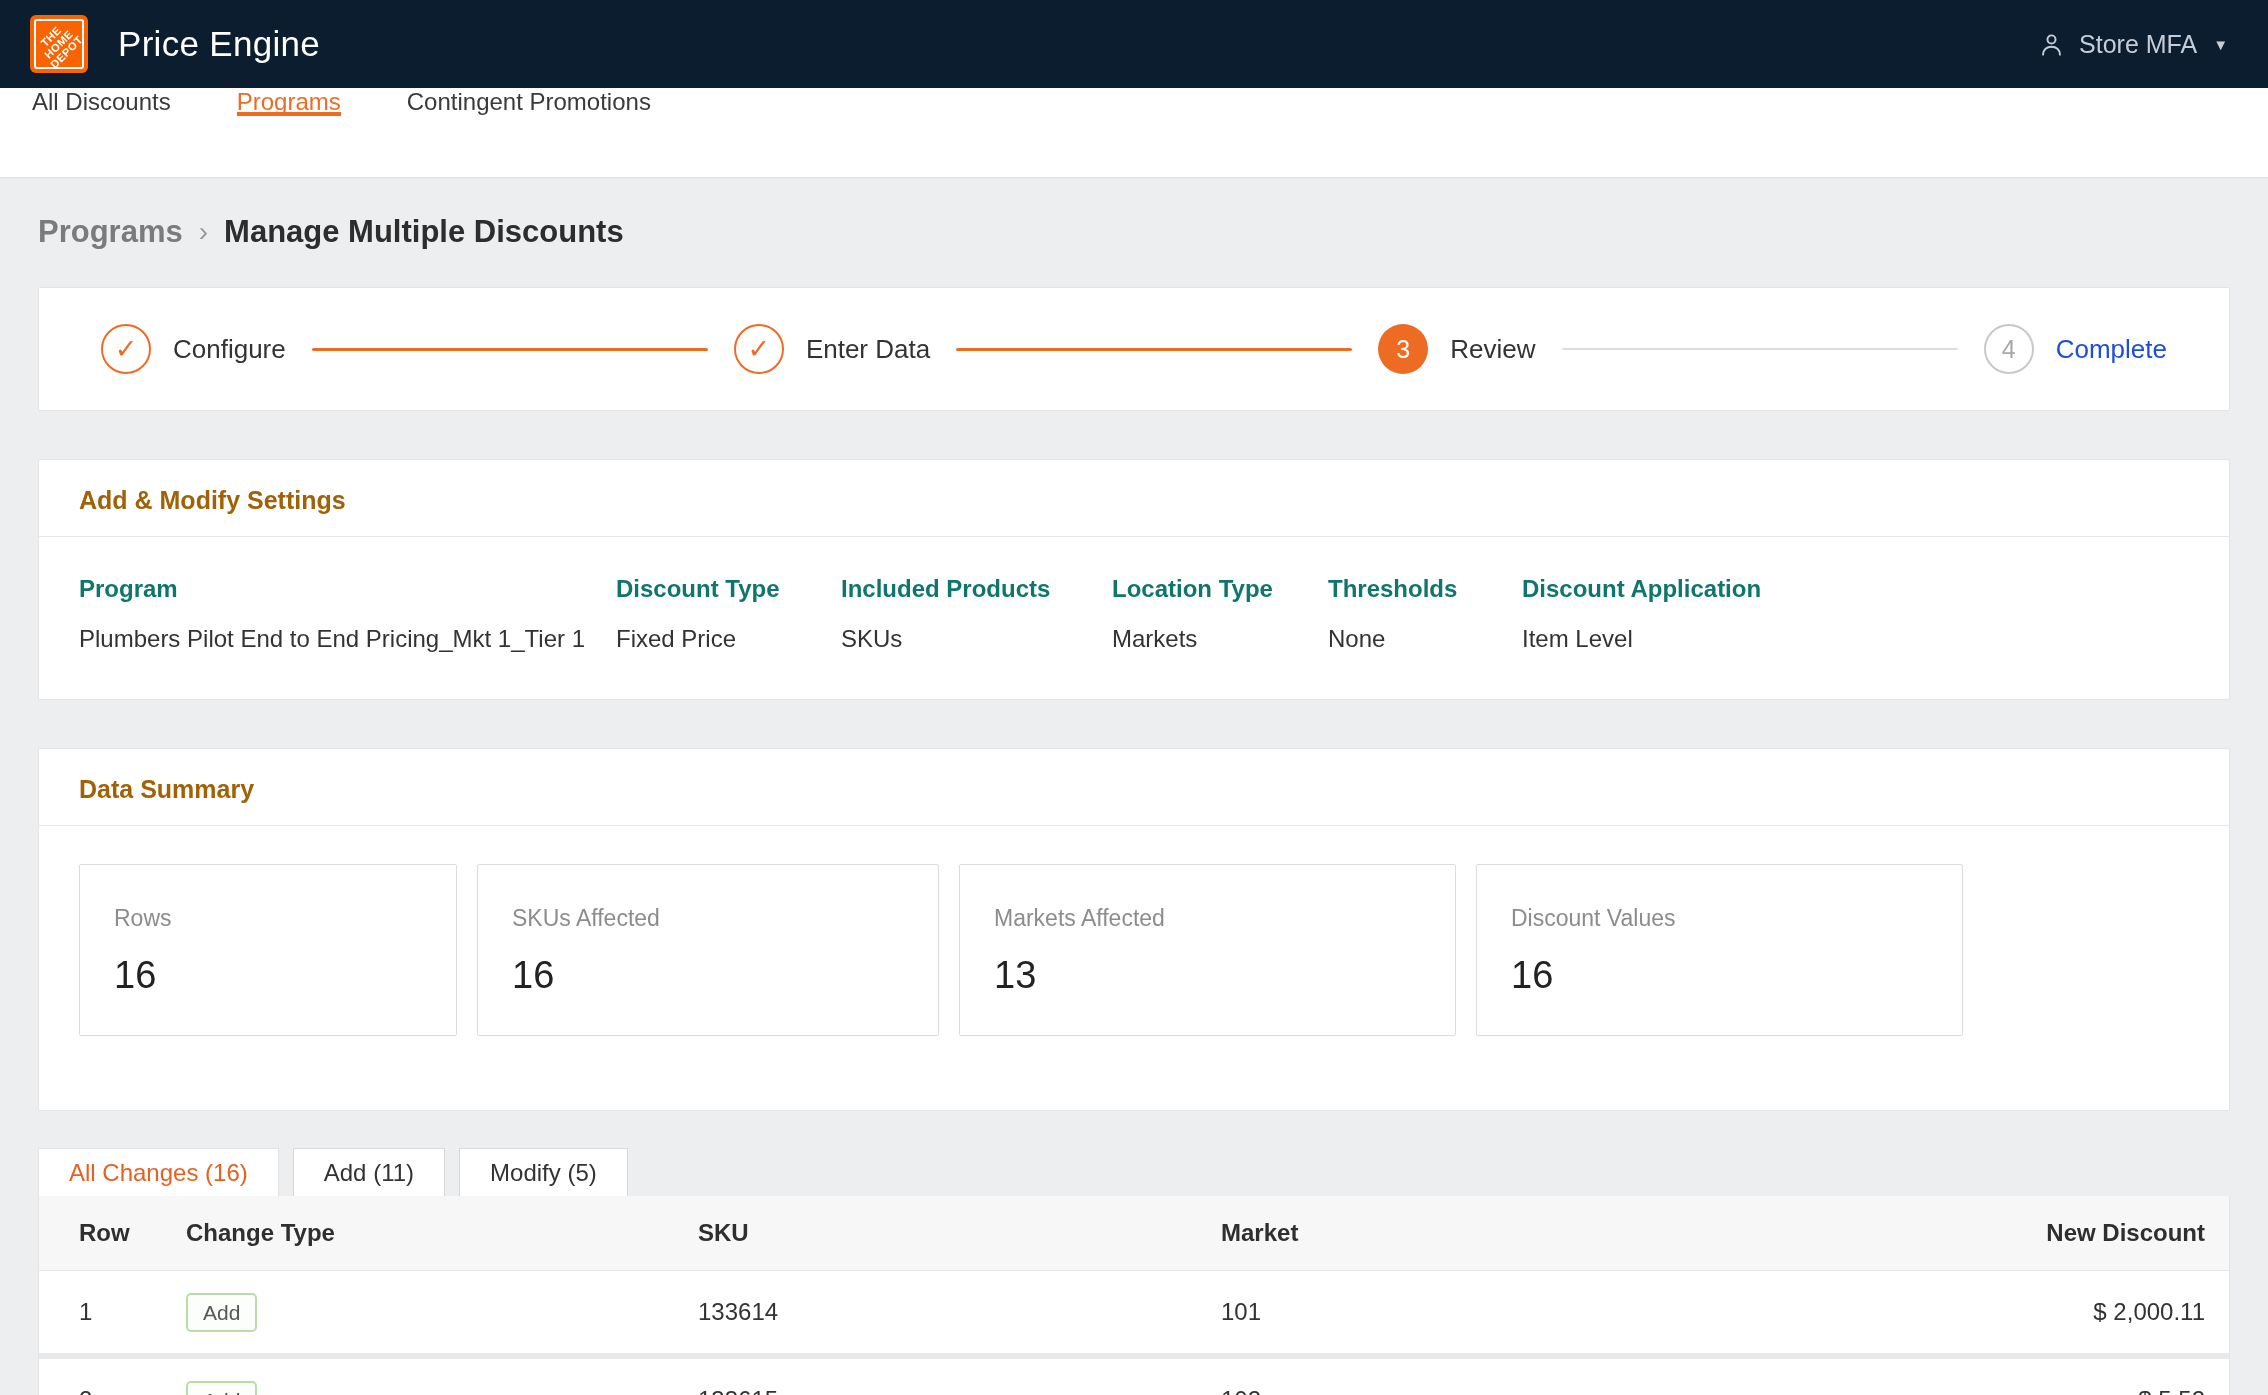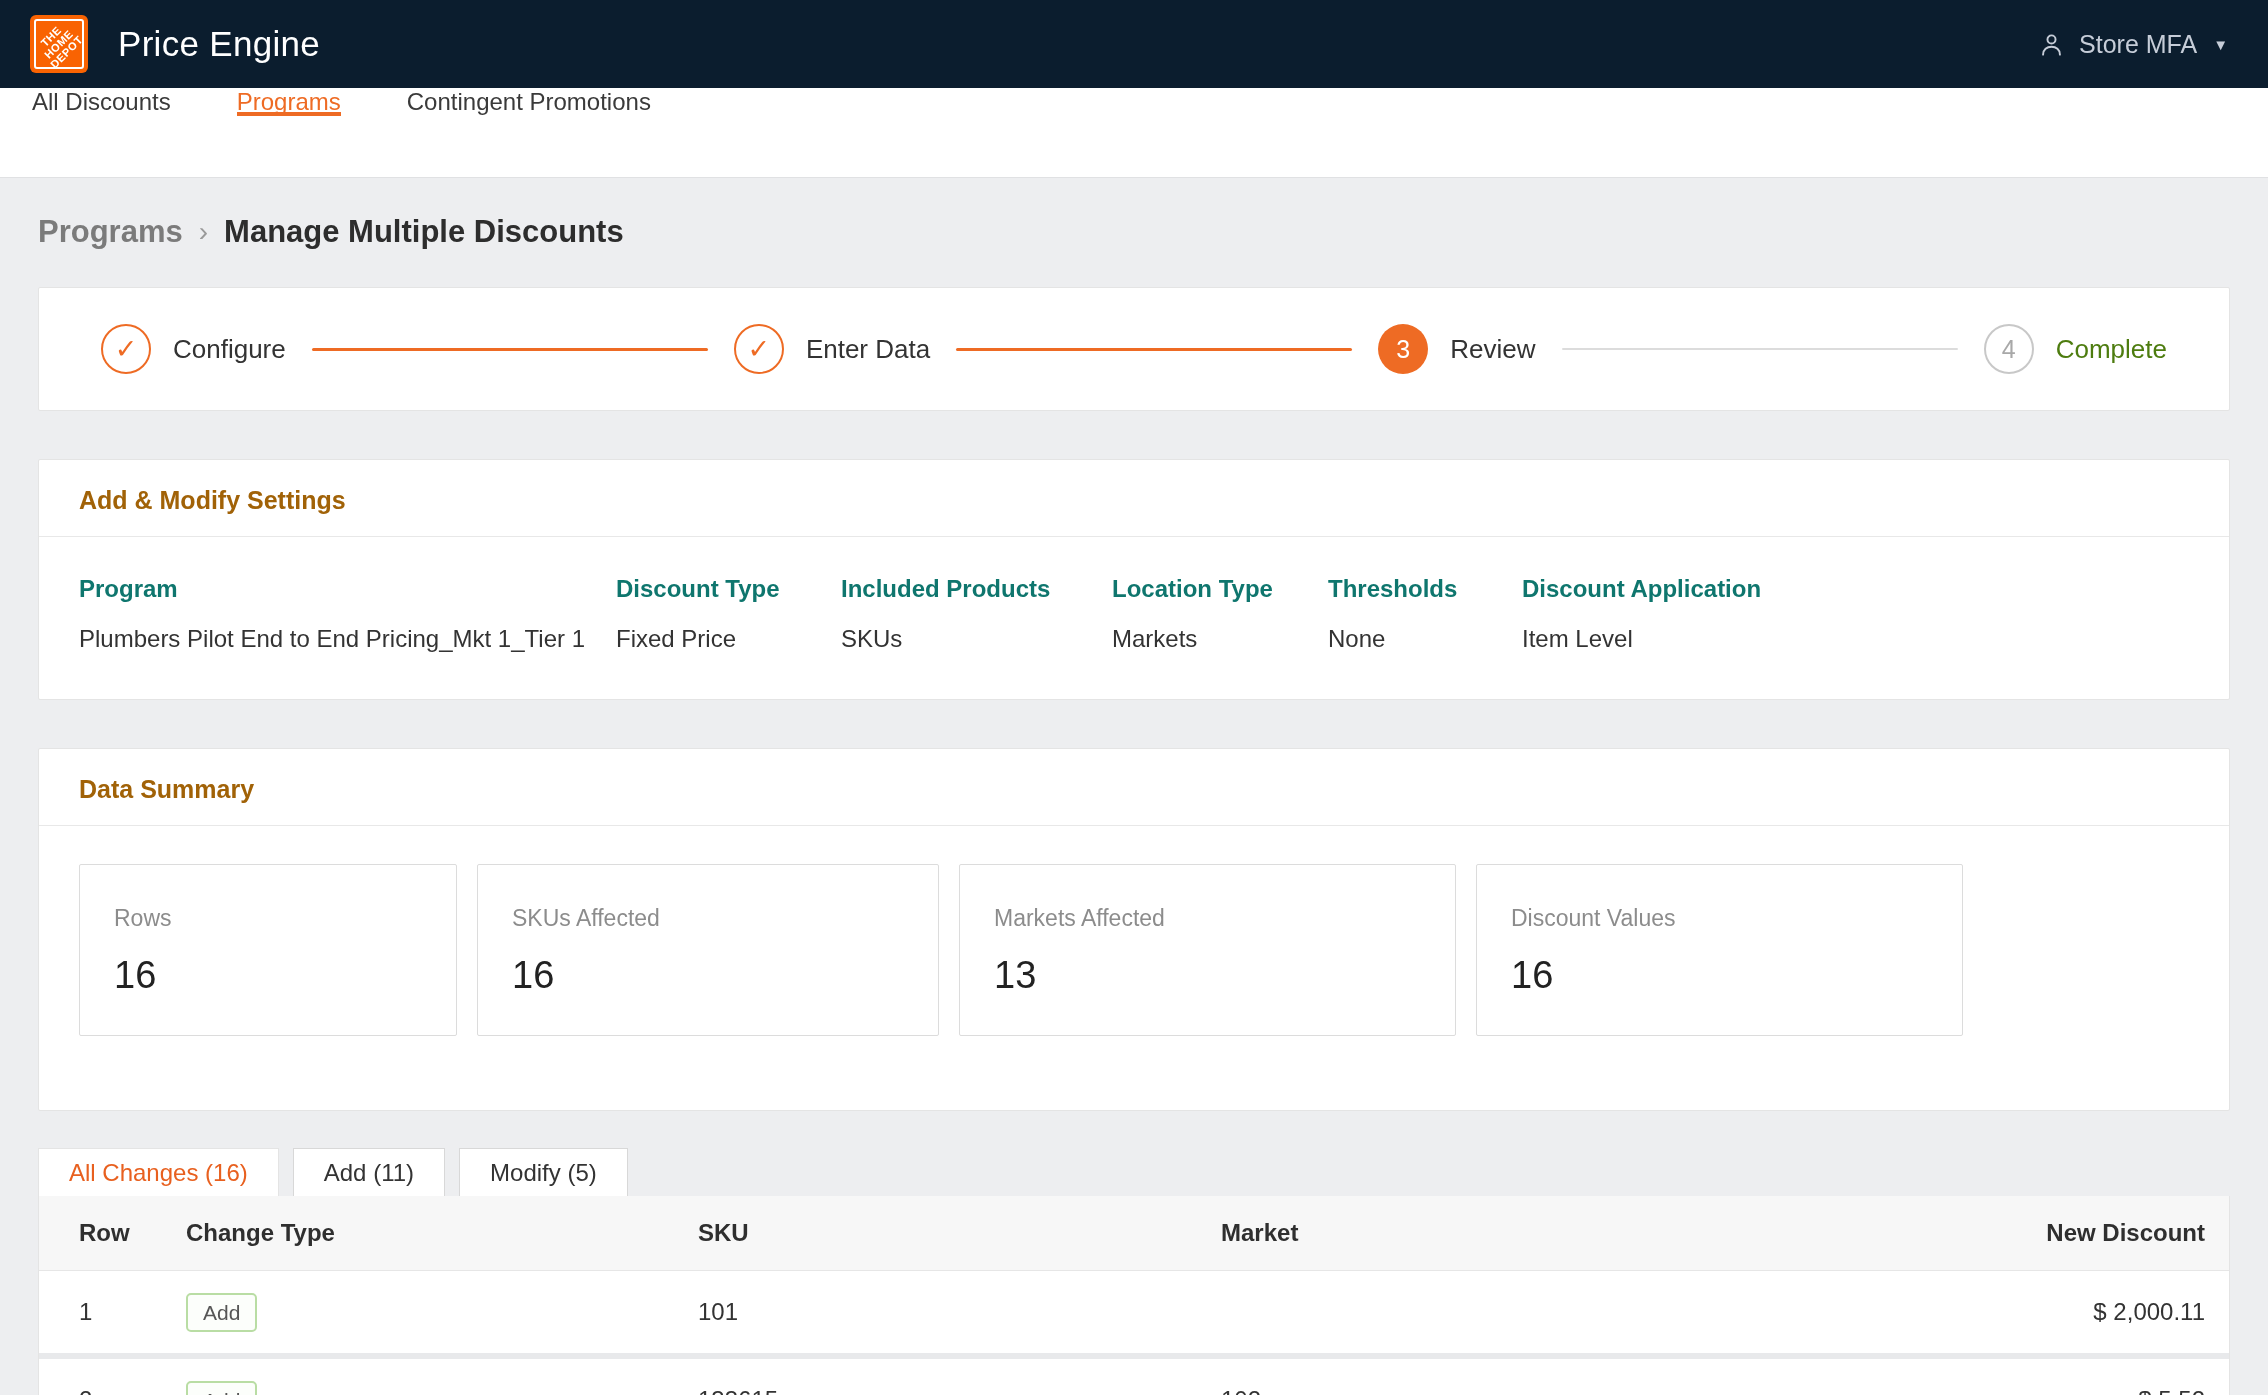--- a/index.html
+++ b/index.html
@@ -63,21 +63,21 @@
   .stepper { margin-top: 37px; height: 124px; display: flex; align-items: center; padding: 0 62px; }
   .step { display: flex; align-items: center; gap: 22px; flex: none; cursor: pointer; }
   .step-circle {
     width: 50px; height: 50px; border-radius: 50%; display: flex; align-items: center;
     justify-content: center; font-size: 25px; flex: none;
   }
   .step.complete .step-circle { border: 2px solid #ee6b24; color: #ee6b24; font-size: 27px; }
   .step.active .step-circle { background: #ee6b24; color: #fff; }
   .step.pending .step-circle { border: 2px solid #c8c8c8; color: #a8a8a8; }
   .step-label { font-size: 26px; color: #333; white-space: nowrap; }
-  .step.pending .step-label { color: #4d7c0f; }
+  .step.pending .step-label { color: #1d4ed8; }
   .step-line { flex: 1; height: 3px; background: #ee6b24; margin: 0 26px; border-radius: 2px; }
   .step-line.pending { background: #dcdcdc; height: 2px; }
 
   
   .settings-card { margin-top: 48px; }
   .section-title { font-size: 25px; font-weight: 700; color: #a16207; padding: 26px 40px 21px; }
   .divider { height: 1px; background: #e8e8e8; }
 
   .settings-fields { display: flex; padding: 38px 40px 46px; }
   .field { flex: none; padding-right: 20px; }
@@ -255,20 +255,21 @@
       <div class="col-sku">SKU</div>
       <div class="col-market">Market</div>
       <div class="col-discount">New Discount</div>
     </div>
 
     <div class="t-row">
       <div class="col-row">1</div>
       <div class="col-type">
         <span class="badge-add">Add</span>
       </div>
+      <div class="col-sku">133614</div>
       <div class="col-market">101</div>
       <div class="col-discount">$ 2,000.11</div>
     </div>
 
     <div class="t-row">
       <div class="col-row">2</div>
       <div class="col-type">
         <span class="badge-add">Add</span>
       </div>
       <div class="col-sku">133615</div>

